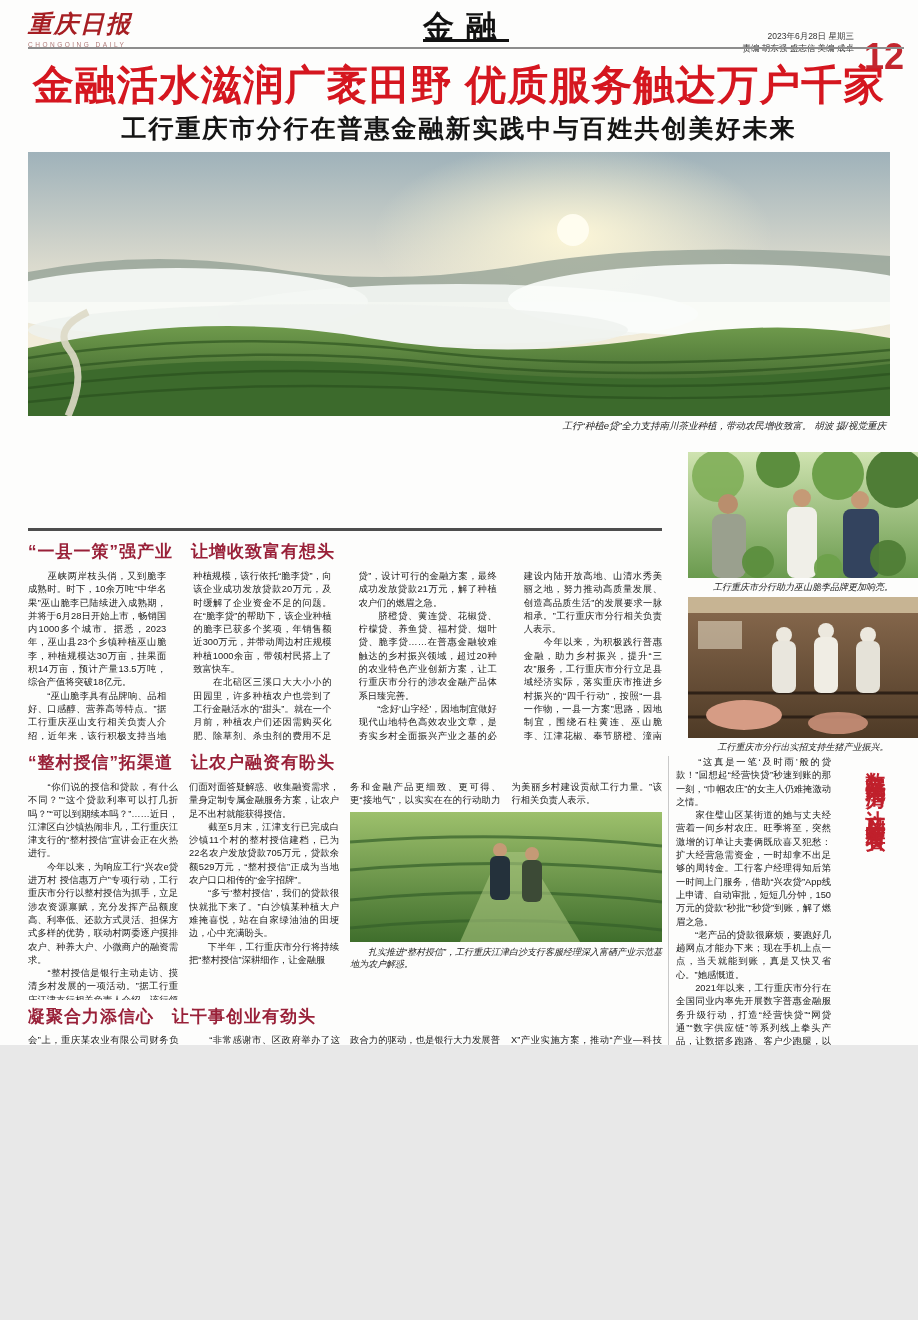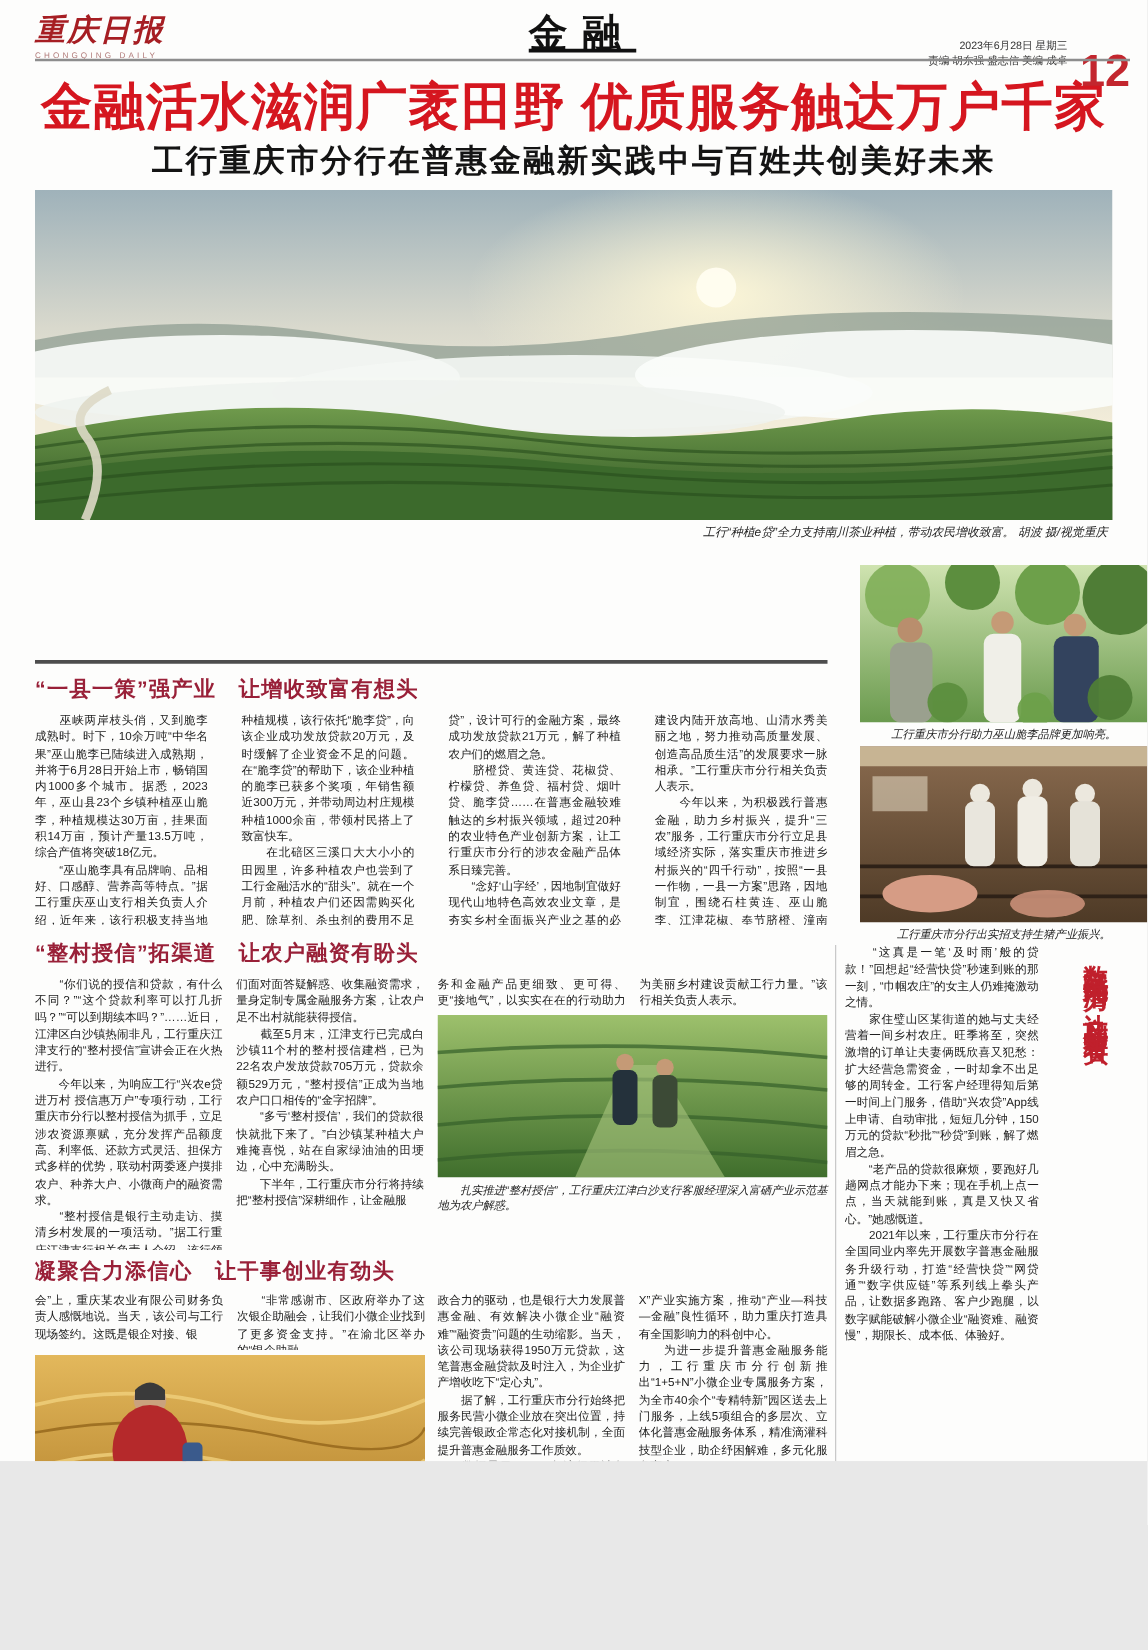--- a/index.html
+++ b/index.html
@@ -1,18 +1,18 @@
 <!DOCTYPE html>
 <html><head>
 <meta charset="utf-8">
 <style>
   * { margin:0; padding:0; box-sizing:border-box; }
   html,body { background:#e8e8e8; }
   .page {
-    position:relative; width:918px; height:1169px; margin:0 auto;
+    position:relative; width:918px; height:1045px; margin:0 auto;
     background:#fdfdfc; overflow:hidden;
     font-family:"Liberation Sans","DejaVu Sans",sans-serif; color:#1c1c1c;
   }
   
   .masthead { position:absolute; left:28px; right:14px; top:6px; height:38px; }
   .logo { position:absolute; left:0; top:2px; }
   .logo-cn { font-family:"Liberation Serif","DejaVu Serif",serif; font-size:24px; font-weight:bold; color:#a61e23; letter-spacing:2px; font-style:italic; }
   .logo-en { font-size:6.5px; color:#b07a78; letter-spacing:2.5px; margin-top:1px; }
   .section-title { position:absolute; left:50%; transform:translateX(-50%); top:0; font-size:31px; font-weight:bold; letter-spacing:12px; color:#111;text-decoration:underline; }
   .mh-right { position:absolute; right:0; top:3px; display:flex; align-items:center; gap:10px; }

